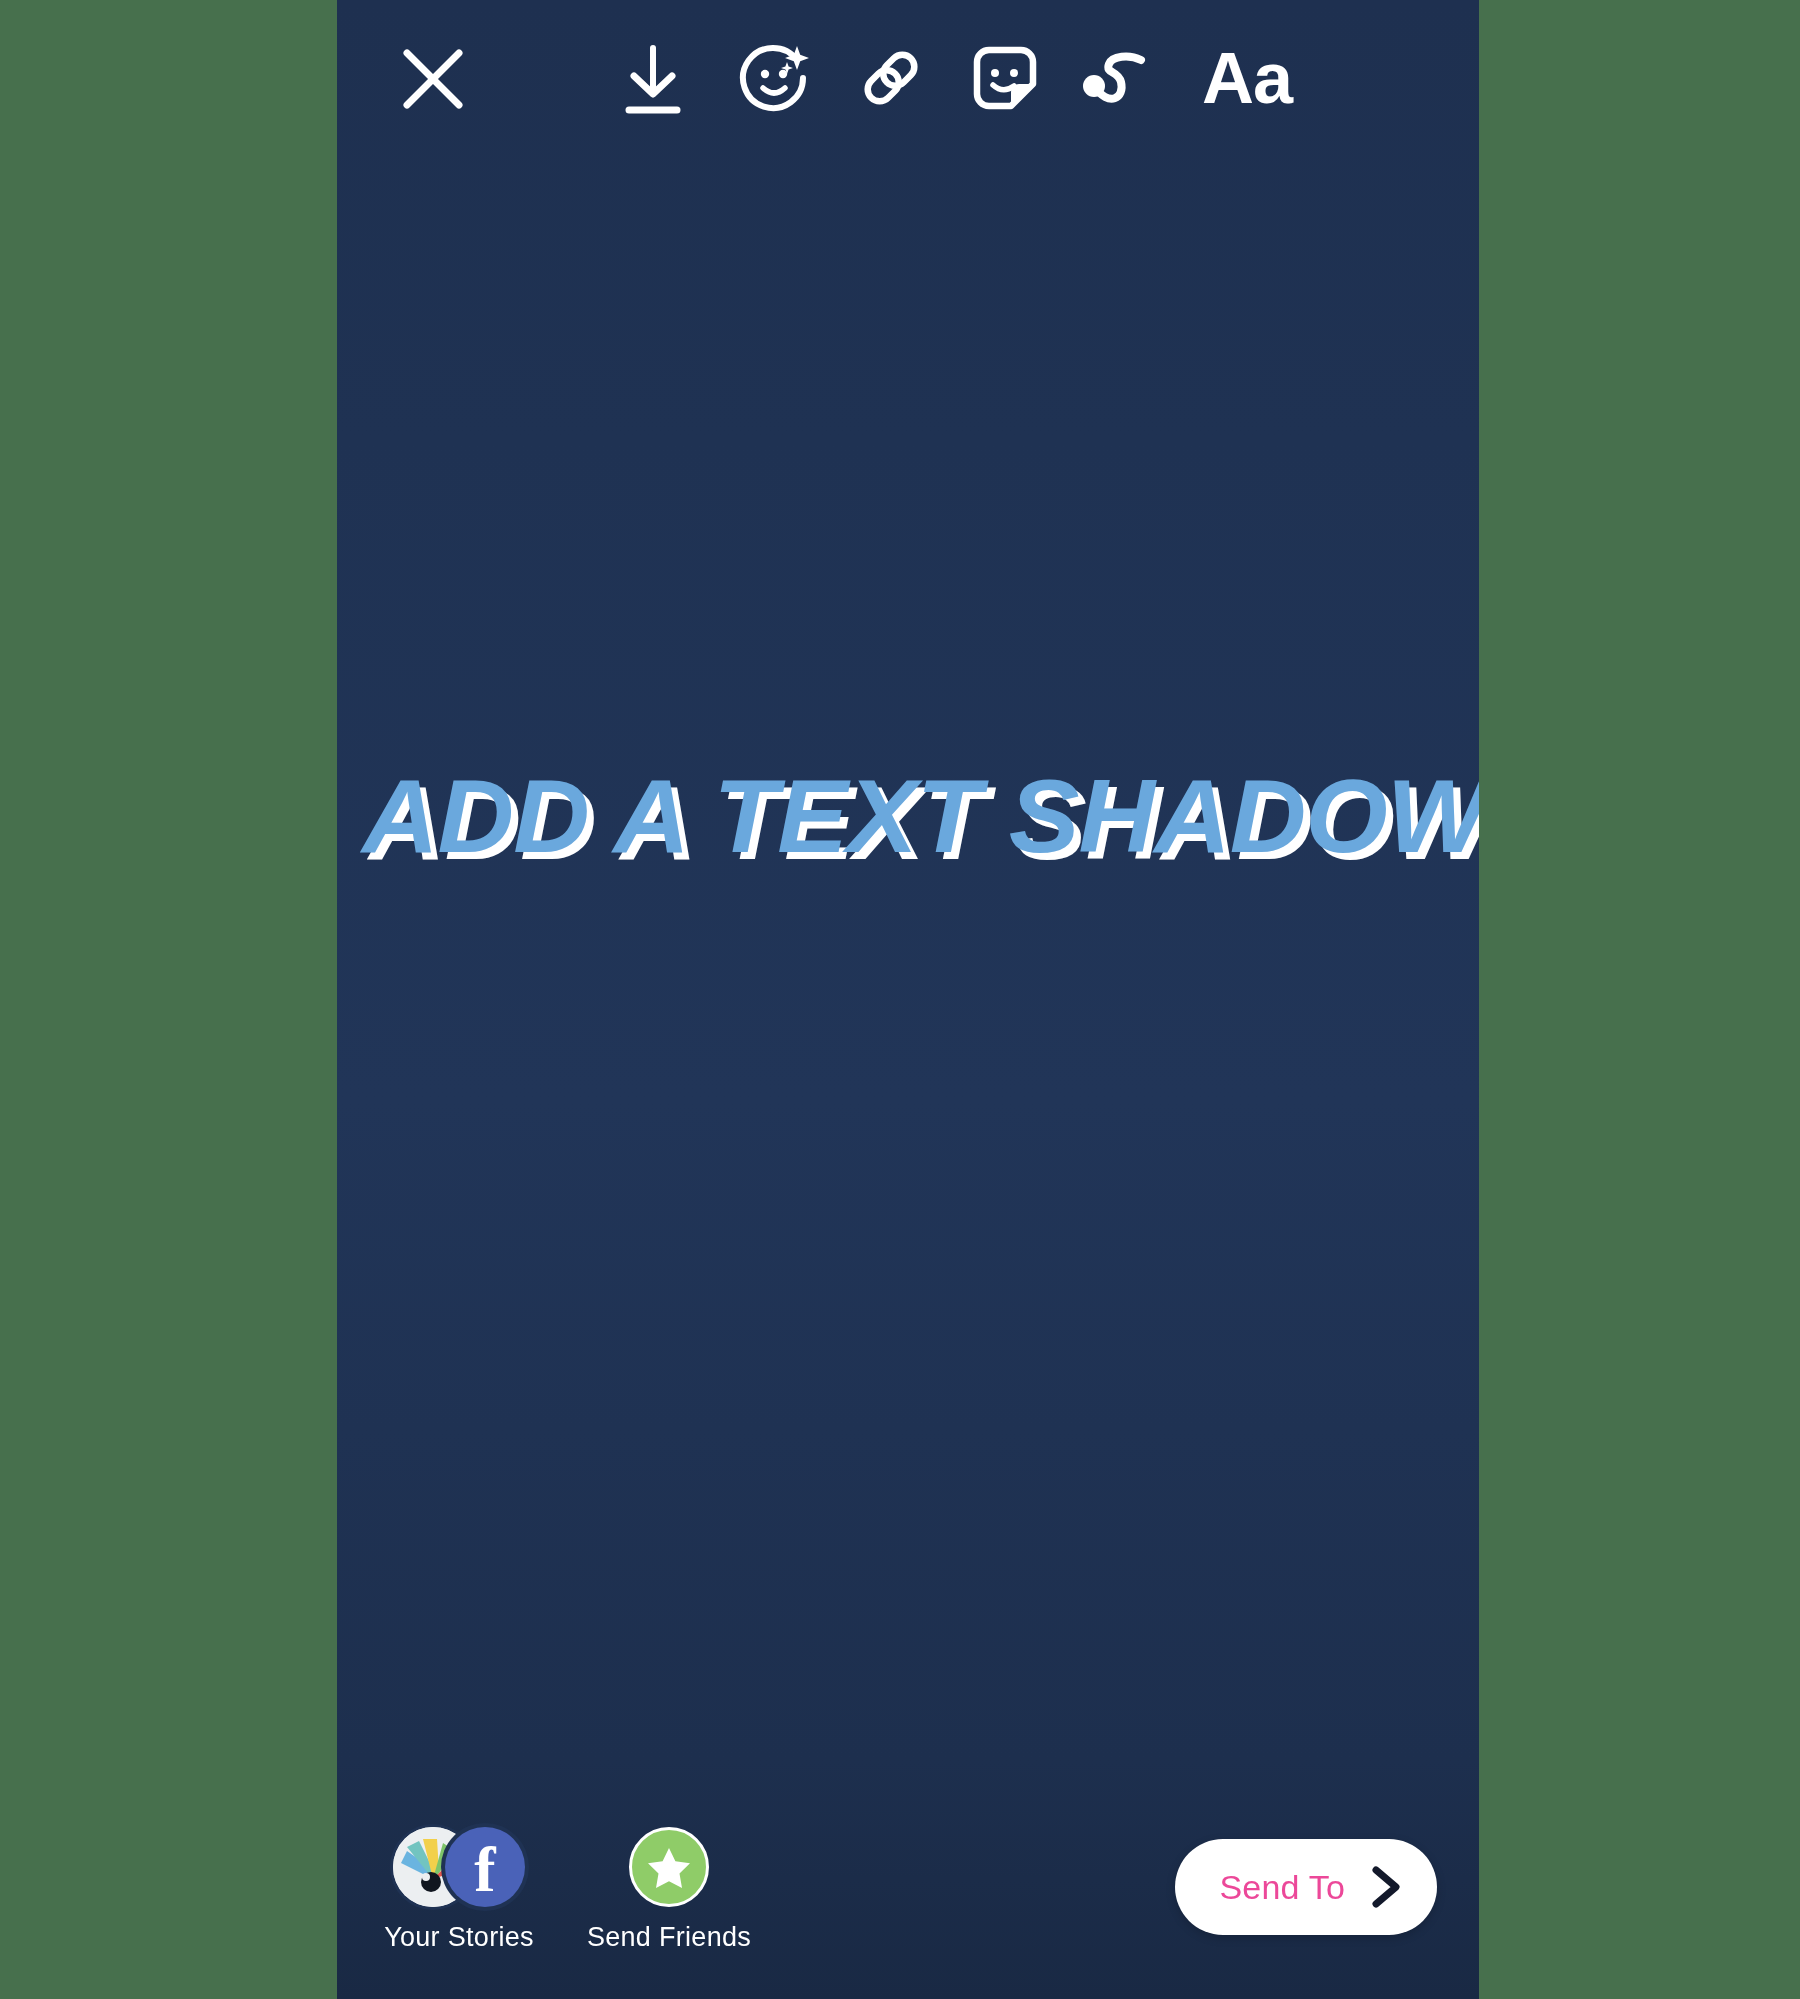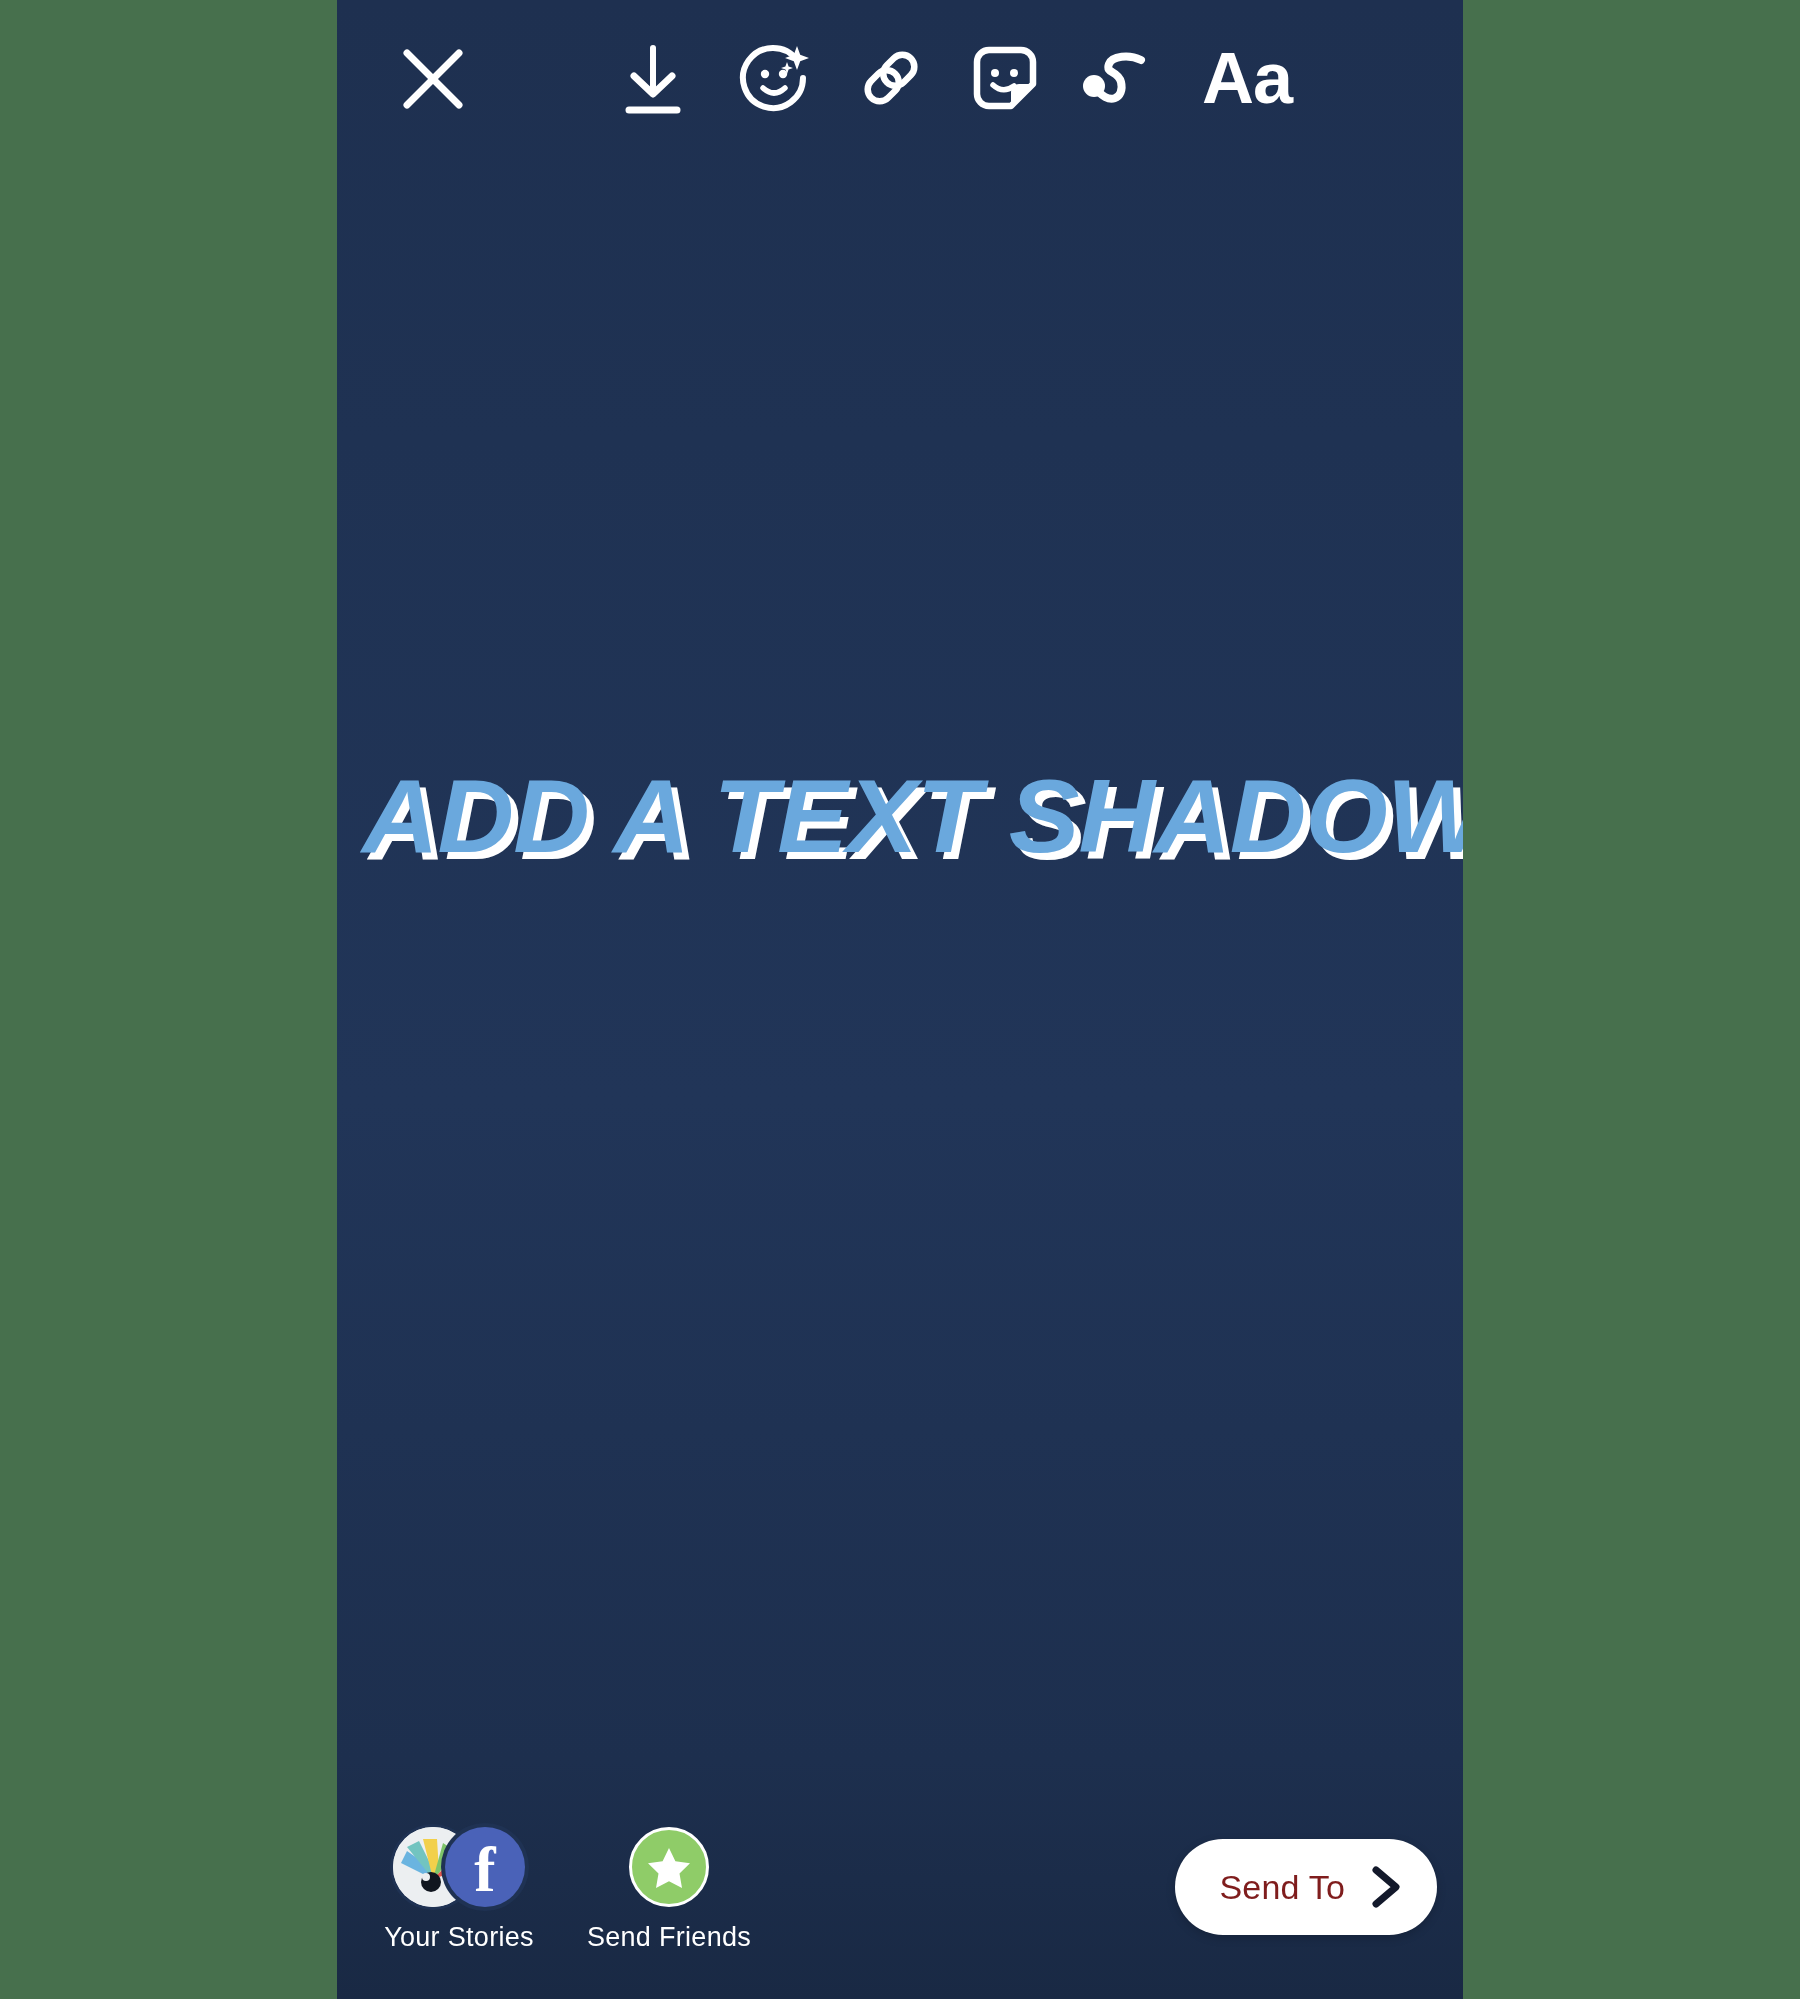--- a/index.html
+++ b/index.html
@@ -24,20 +24,21 @@
 
   
   #story-canvas {
     position: absolute;
     left: 337px;
     top: 0;
     width: 1126px;
     height: 1999px;
     background: linear-gradient(180deg, #1e3050 0%, #1f3253 22%, #213558 55%, #1d2f4e 88%, #192944 100%);
     overflow: hidden;
+    padding-left: 16px;
   }
 
   
   #top-toolbar {
     position: absolute;
     left: 0;
     top: 0;
     width: 1126px;
     height: 160px;
   }
@@ -194,21 +195,21 @@
     border-radius: 48px;
     background: #ffffff;
     display: flex;
     align-items: center;
     gap: 22px;
     cursor: pointer;
     border: none;
     box-shadow: 0 3px 10px rgba(0,0,0,0.18);
   }
   #send-to-label {
-    color: #7f1d1d;
+    color: #ec4899;
     font-size: 34px;
     font-weight: 400;
     letter-spacing: 0.2px;
     font-family: "Liberation Sans", sans-serif;
   }
 </style>
 </head>
 <body>
 
 <div id="app">

